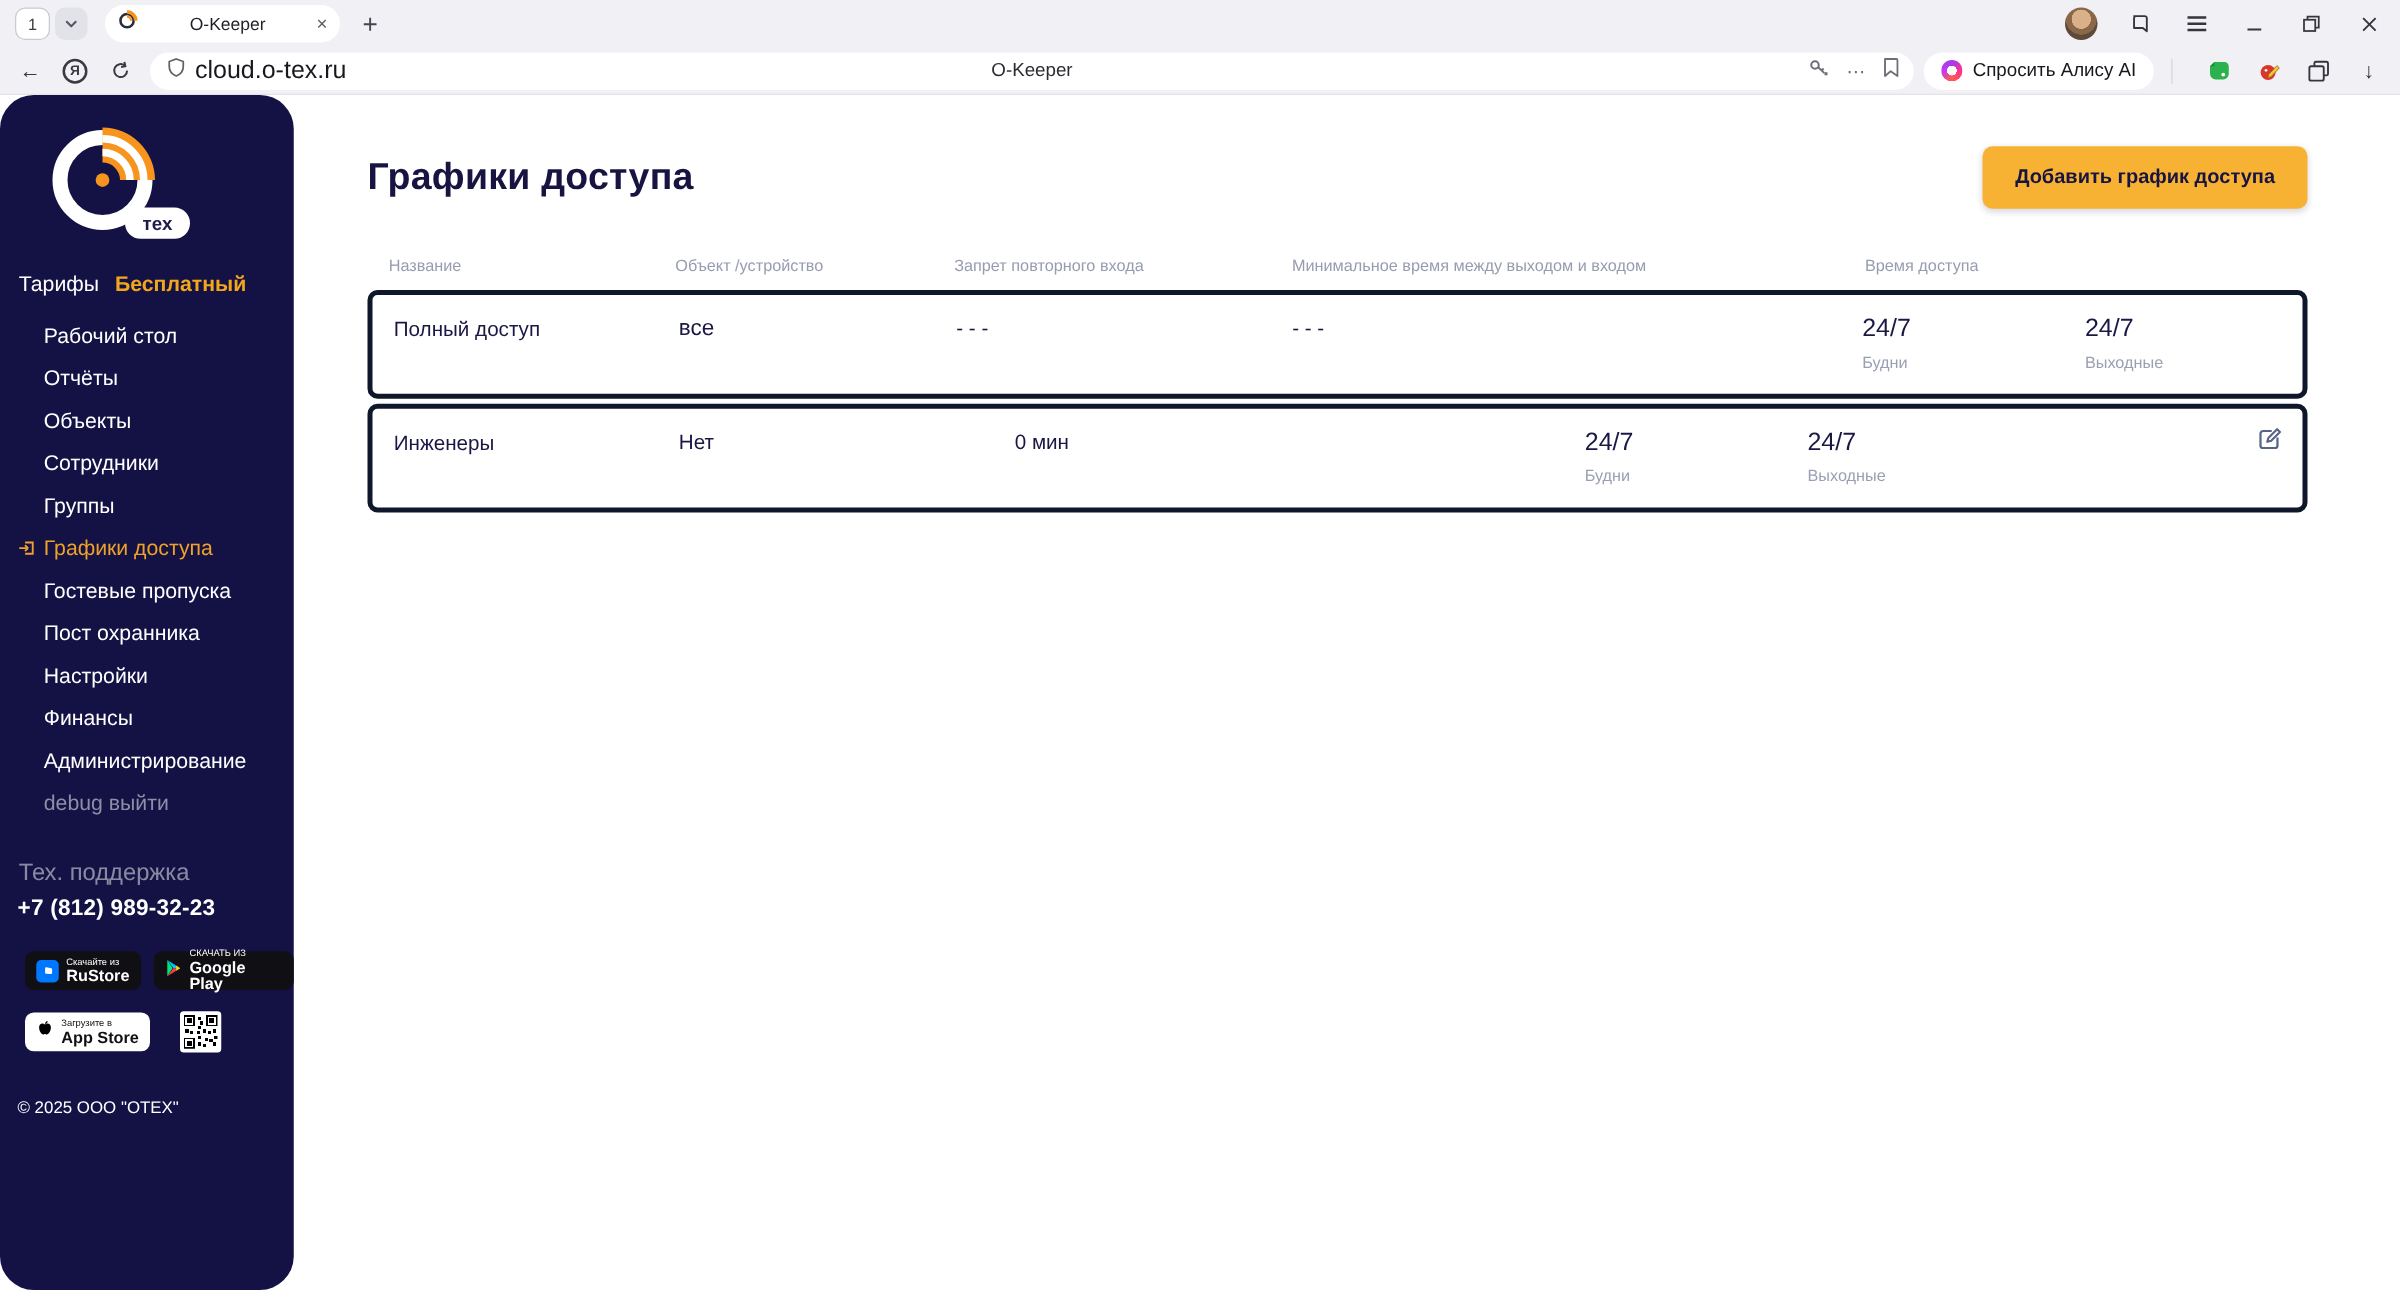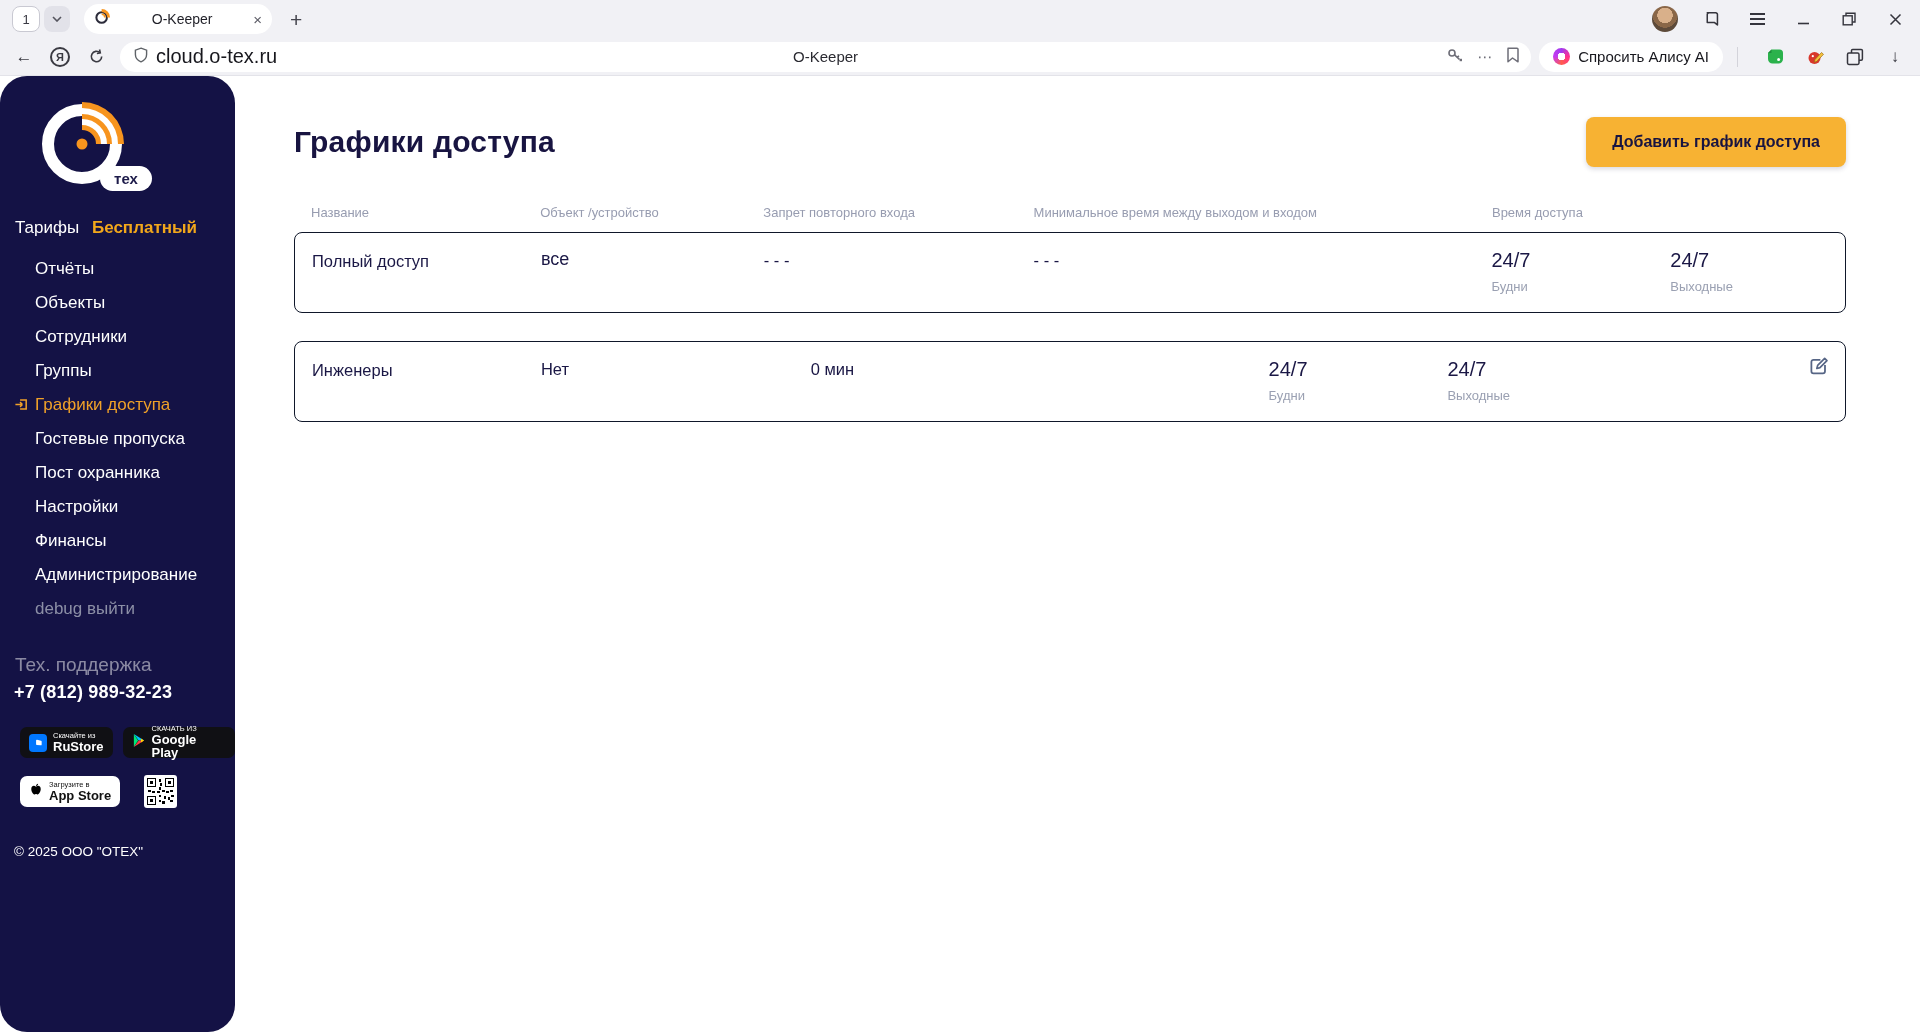--- a/index.html
+++ b/index.html
@@ -81,22 +81,22 @@
   .page-title { font-size:30px; font-weight:bold; color:#181441; margin:0; letter-spacing:.2px; }
   .add-btn { background:#F7B233; color:#181441; font-weight:bold; font-size:16px;
     border:none; border-radius:8px; padding:16px 26px; box-shadow:0 2px 5px rgba(40,40,80,.18); cursor:pointer;
     font-family:"Liberation Sans", sans-serif; }
 
   .cols { display:flex; width:100%; }
   .c1 { width:15.1%; } .c2 { width:14.7%; } .c3 { width:17.8%; } .c4 { width:30.2%; } .c5 { width:11.8%; } .c6 { flex:1; }
   .thead { margin-top:38px; font-size:13px; color:#979cb0; padding:0 17px; }
   .thead .cols > div { padding-right:8px; }
 
-  .card { background:#fff; border:1px solid #0f172a; border-radius:8px; margin-top:12px; padding:16px 17px 18px; position:relative; }
-  .card + .card { margin-top:28px; }
+  .card { background:#fff; border:4px solid #0f172a; border-radius:8px; margin-top:12px; padding:16px 17px 18px; position:relative; }
+  .card + .card { margin-top:4px; }
   .cell-name { font-size:16.5px; color:#1a1745; padding-top:3px; }
   .cell-obj .obj-main { font-size:18px; color:#1a1745; }
   .cell-obj .obj-sub { font-size:13px; color:#9aa0b2; margin-top:8px; }
   .cell-plain { font-size:16.5px; color:#1a1745; padding-top:2px; }
   .time-block .t-val { font-size:20px; color:#1a1745; }
   .time-block .t-lab { font-size:13px; color:#9aa0b2; margin-top:7px; }
   .edit-btn { position:absolute; top:13px; right:15px; background:none; border:none; padding:0; cursor:pointer; }
 </style>
 </head>
 <body>
@@ -235,20 +235,23 @@
         <circle cx="48" cy="48" r="5.5" fill="#F7941E"></circle>
         <rect x="66" y="70" width="52" height="25" rx="12.5" fill="#ffffff"></rect>
         <text x="92" y="88" text-anchor="middle" font-family="Liberation Sans, sans-serif" font-size="15" font-weight="bold" fill="#1d1b4a">тех</text>
       </svg>
     </div>
     <div class="tariff">
       <span class="t-label">Тарифы</span>
       <span class="t-value">Бесплатный</span>
     </div>
     <nav class="nav">
+      <div class="nav-item">
+          <span>Рабочий стол</span>
+        </div>
       <div class="nav-item">
           <span>Отчёты</span>
         </div>
       <div class="nav-item">
           <span>Объекты</span>
         </div>
       <div class="nav-item">
           <span>Сотрудники</span>
         </div>
       <div class="nav-item">

